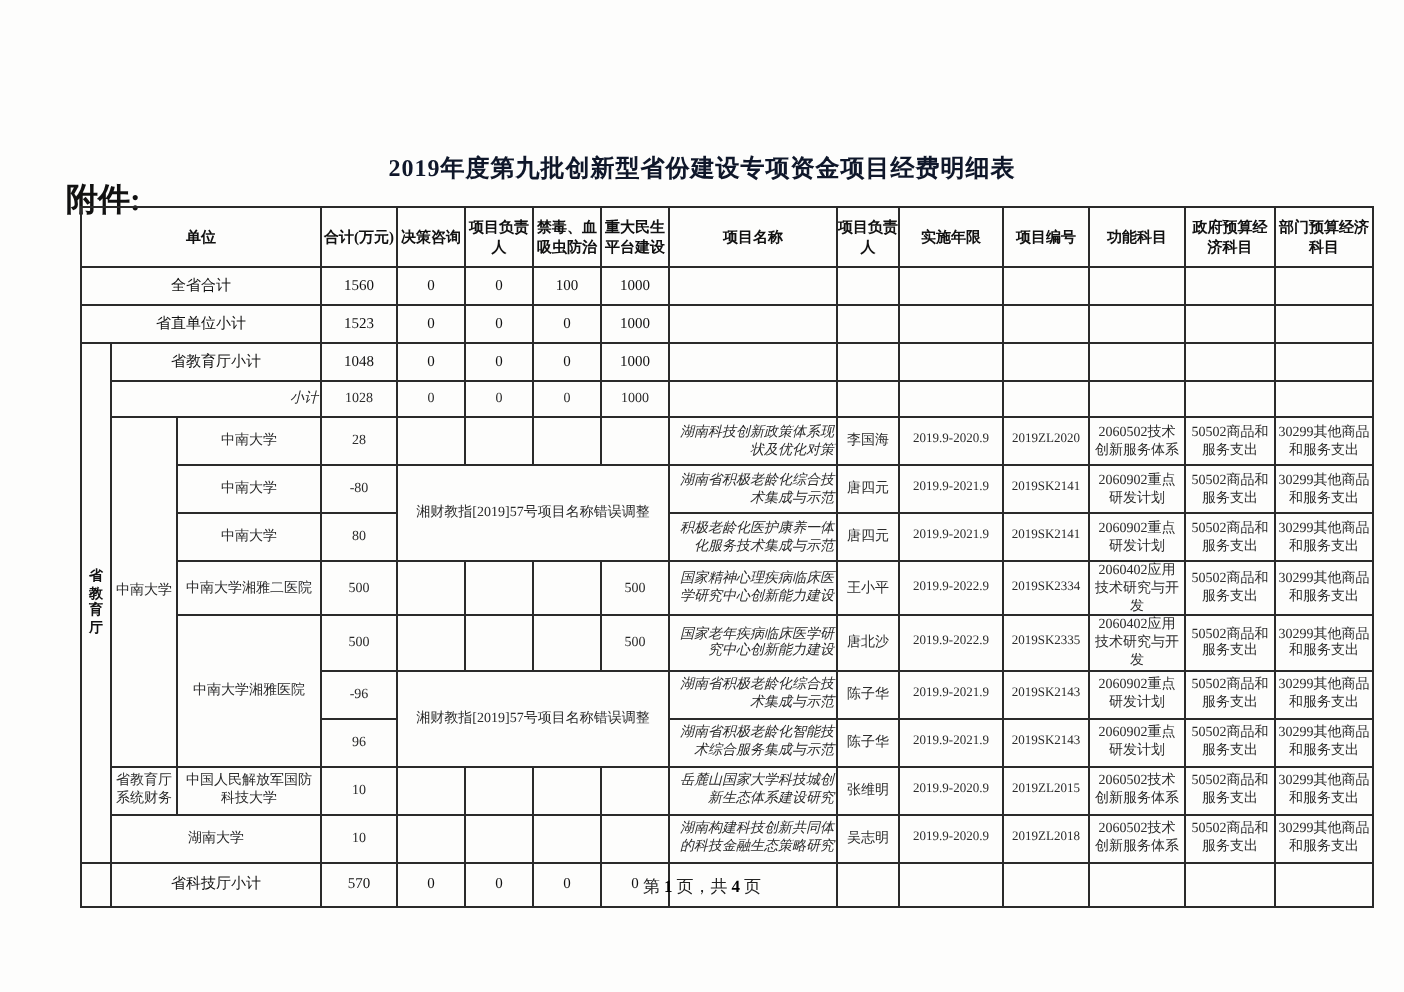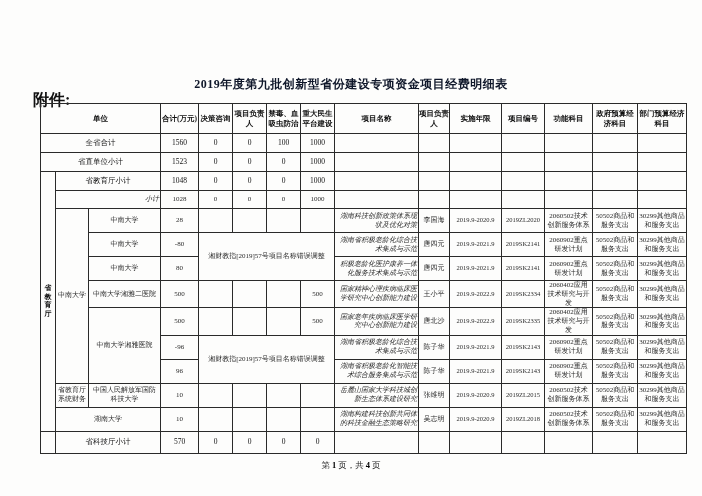--- a/index.html
+++ b/index.html
@@ -36,21 +36,21 @@
   tr.bold td{font-weight:normal;color:#111;font-size:7.5px;}
   td.left{text-align:right;padding-left:2px;font-style:italic;}
   td.vert{word-break:break-all;padding:0 2px;}
   td.nowrap{white-space:nowrap;font-size:6.5px;}
   .h-header{height:30px}
   .h-s{height:19px}
   .h-sub{height:18px}
   .h-d{height:24px}
   .h-last{height:22px}
   .footer{
-    position:absolute;left:0;top:460px;width:702px;
+    position:absolute;left:0;top:438px;width:702px;
     text-align:center;font-size:8.5px;color:#222;
   }
   .footer b{font-weight:bold;color:#000;}
   .footer span{margin:0 2px;}
 </style>
 </head>
 <body>
 
 <div class="attachment">附件:</div>
 <div class="doc-title">2019年度第九批创新型省份建设专项资金项目经费明细表</div>

